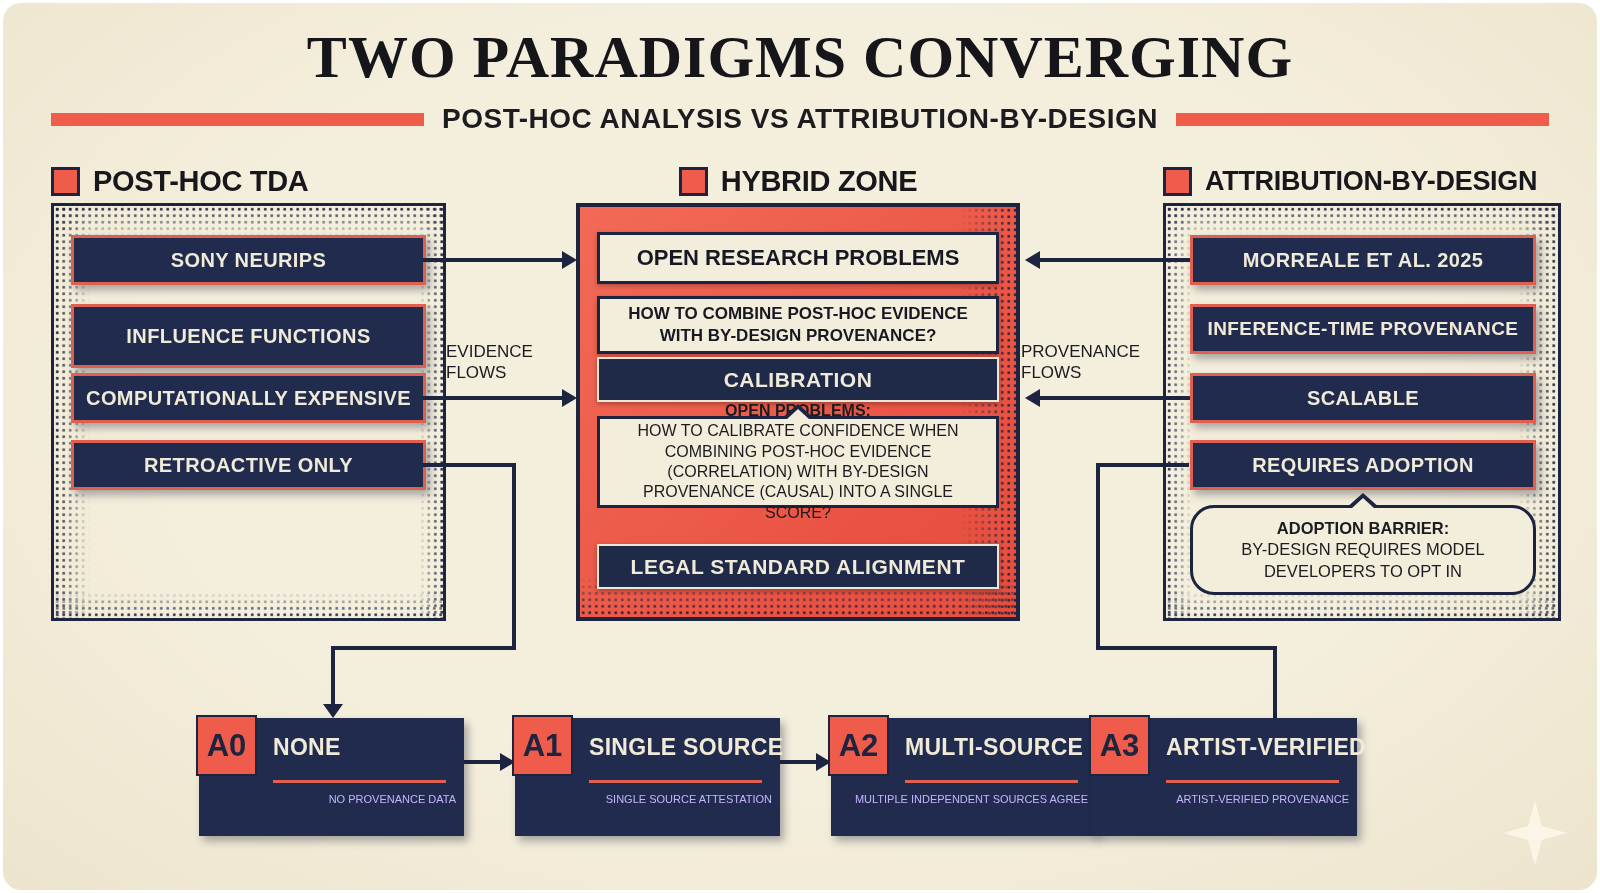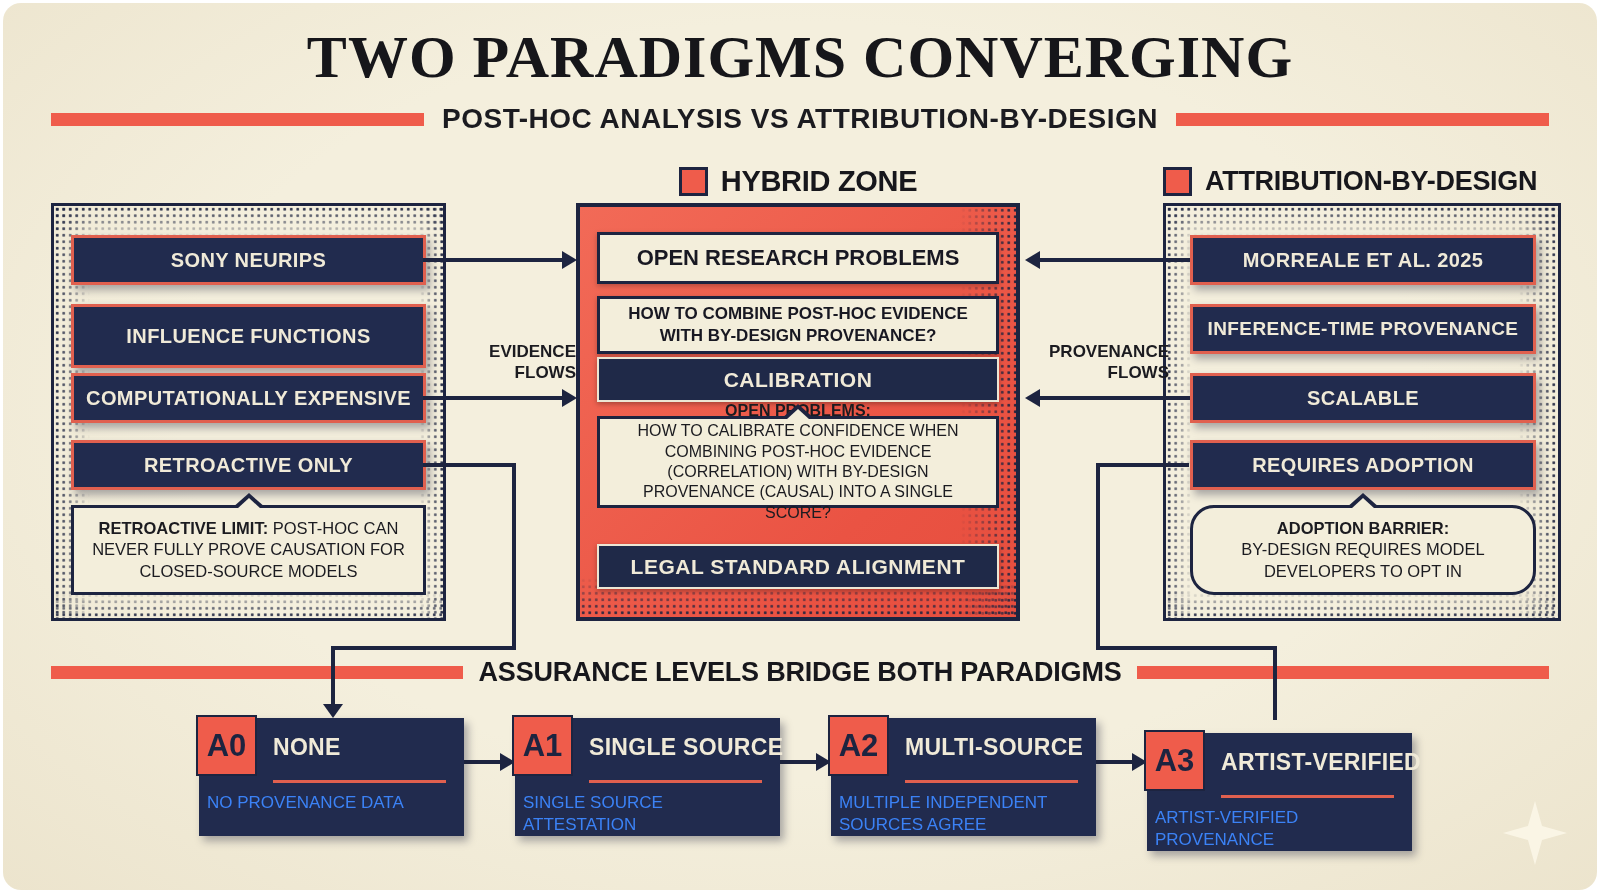--- a/index.html
+++ b/index.html
@@ -48,71 +48,70 @@
     display:flex;align-items:center;justify-content:center;color:#f0ead8;
     font-size:21px;font-weight:700;letter-spacing:.5px;box-shadow:0 2px 5px rgba(0,0,0,.3);}
   
   .ln{position:absolute;background:#1d2440;z-index:5;}
   .arr-r{position:absolute;width:0;height:0;border-top:9px solid transparent;border-bottom:9px solid transparent;
     border-left:15px solid #1d2440;z-index:5;}
   .arr-l{position:absolute;width:0;height:0;border-top:9px solid transparent;border-bottom:9px solid transparent;
     border-right:15px solid #1d2440;z-index:5;}
   .arr-d{position:absolute;width:0;height:0;border-left:10px solid transparent;border-right:10px solid transparent;
     border-top:14px solid #1d2440;z-index:5;}
-  .flowlbl{position:absolute;text-align:right;font-size:17px;font-weight:700;color:#1b1b20;line-height:1.25;z-index:4;}
+  .flowlbl{position:absolute;text-align:left;font-size:17px;font-weight:400;color:#1b1b20;line-height:1.25;z-index:4;}
   
   .assrow{position:absolute;top:654px;left:48px;right:48px;display:flex;align-items:center;gap:16px;z-index:2;}
   .assrow .t{font-size:27px;font-weight:700;color:#17171c;white-space:nowrap;letter-spacing:-.2px;}
   .lvl{position:absolute;top:715px;width:265px;height:118px;background:#212b4e;box-sizing:border-box;
     box-shadow:4px 5px 8px rgba(25,30,55,.35);z-index:6;}
   .lvl .sq{position:absolute;top:-3px;left:-3px;width:61px;height:61px;background:#ef5c4b;
     border:2px solid #1d2440;box-sizing:border-box;display:flex;align-items:center;justify-content:center;
     font-size:31px;font-weight:700;color:#1d2440;}
   .lvl .lt{position:absolute;top:16px;left:74px;font-size:23px;font-weight:700;color:#f0ead8;letter-spacing:.3px;white-space:nowrap;}
   .lvl .ul{position:absolute;top:62px;left:74px;right:18px;height:3px;background:#e0604f;}
-  .lvl .ld{position:absolute;top:74px;left:8px;right:8px;text-align:left;font-size:17px;color:#3b82f6;line-height:1.3;}
+  .lvl .ld{position:absolute;top:74px;left:8px;right:8px;text-align:right;font-size:11px;color:#c4b5fd;line-height:1.3;}
   
   .sparkle{position:absolute;left:1500px;top:798px;width:64px;height:64px;background:#faf5e5;
     clip-path:polygon(50% 0%,61% 39%,100% 50%,61% 61%,50% 100%,39% 61%,0% 50%,39% 39%);}
 </style>
 </head>
 <body>
 
 <div class="canvas">
 
   <div class="title">TWO PARADIGMS CONVERGING</div>
   <div class="subrow">
     <div class="redbar"></div>
     <div class="subtitle">POST-HOC ANALYSIS VS ATTRIBUTION-BY-DESIGN</div>
     <div class="redbar"></div>
   </div>
 
+  <div class="colhead" style="left:48px;">
+    <div class="legend-sq"></div>
+    <div class="t">POST-HOC TDA</div>
+  </div>
   <div class="colhead" style="left:1160px;">
     <div class="legend-sq"></div>
     <div class="t" style="font-size:27px;">ATTRIBUTION-BY-DESIGN</div>
   </div>
   <div class="colhead" style="left:573px;width:444px;justify-content:center;">
     <div class="legend-sq"></div>
     <div class="t">HYBRID ZONE</div>
   </div>
 
   <div class="panel panel-side" style="left:48px;width:395px;">
     <div class="ht fade-d" style="top:0;left:0;right:0;height:32px;"></div>
     <div class="ht fade-r" style="top:0;left:0;bottom:0;width:36px;"></div>
     <div class="ht fade-u" style="bottom:0;left:0;right:0;height:26px;"></div>
     <div class="ht fade-l" style="top:0;right:0;bottom:0;width:24px;"></div>
     <div class="nbox" style="left:17px;top:29px;width:355px;height:50px;">SONY NEURIPS</div>
     <div class="nbox" style="left:17px;top:98px;width:355px;height:64px;">INFLUENCE FUNCTIONS</div>
     <div class="nbox" style="left:17px;top:167px;width:355px;height:50px;">COMPUTATIONALLY EXPENSIVE</div>
     <div class="nbox" style="left:17px;top:234px;width:355px;height:50px;">RETROACTIVE ONLY</div>
-    <div class="callout" style="left:17px;top:299px;width:355px;height:90px;">
-      <div class="notch-o"></div>
-      <div class="notch-i"></div>
-      <div><span class="lbl">RETROACTIVE LIMIT:</span> <span>POST-HOC CAN NEVER FULLY PROVE CAUSATION FOR CLOSED-SOURCE MODELS</span></div>
-    </div>
   </div>
 
   <div class="panel panel-center" style="left:573px;width:444px;">
     <div class="ht fade-l" style="top:0;right:0;bottom:0;width:56px;"></div>
     <div class="ht fade-u" style="bottom:0;left:0;right:0;height:40px;"></div>
     <div class="cbox-cream" style="left:17px;top:25px;width:402px;height:52px;font-size:22px;font-weight:700;">OPEN RESEARCH PROBLEMS</div>
     <div class="cbox-cream" style="left:17px;top:89px;width:402px;height:58px;font-size:17px;font-weight:700;line-height:1.3;padding:0 24px;">HOW TO COMBINE POST-HOC EVIDENCE WITH BY-DESIGN PROVENANCE?</div>
     <div class="cbox-navy" style="left:17px;top:150px;width:402px;height:45px;">CALIBRATION</div>
     <div class="callout" style="left:17px;top:209px;width:402px;height:92px;font-size:16px;">
       <div class="notch-o"></div>
@@ -154,45 +153,40 @@
   <div class="ln" style="left:509px;top:460px;width:4px;height:187px;"></div>
   <div class="ln" style="left:328px;top:643px;width:185px;height:4px;"></div>
   <div class="ln" style="left:328px;top:643px;width:4px;height:59px;"></div>
   <div class="arr-d" style="left:320px;top:701px;"></div>
 
   <div class="ln" style="left:1097px;top:460px;width:89px;height:4px;"></div>
   <div class="ln" style="left:1093px;top:460px;width:4px;height:187px;"></div>
   <div class="ln" style="left:1093px;top:643px;width:181px;height:4px;"></div>
   <div class="ln" style="left:1270px;top:643px;width:4px;height:74px;"></div>
 
-  <div class="assrow">
-    <div class="redbar"></div>
-    <div class="t">ASSURANCE LEVELS BRIDGE BOTH PARADIGMS</div>
-    <div class="redbar"></div>
-  </div>
 
   <div class="lvl" style="left:196px;">
     <div class="sq">A0</div>
     <div class="lt">NONE</div>
     <div class="ul"></div>
     <div class="ld">NO PROVENANCE DATA</div>
   </div>
   <div class="lvl" style="left:512px;">
     <div class="sq">A1</div>
     <div class="lt">SINGLE SOURCE</div>
     <div class="ul"></div>
     <div class="ld">SINGLE SOURCE ATTESTATION</div>
   </div>
   <div class="lvl" style="left:828px;">
     <div class="sq">A2</div>
     <div class="lt">MULTI-SOURCE</div>
     <div class="ul"></div>
     <div class="ld">MULTIPLE INDEPENDENT SOURCES AGREE</div>
   </div>
-  <div class="lvl" style="left:1144px;margin-top:15px;">
+  <div class="lvl" style="left:1089px;">
     <div class="sq">A3</div>
     <div class="lt">ARTIST-VERIFIED</div>
     <div class="ul"></div>
     <div class="ld">ARTIST-VERIFIED PROVENANCE</div>
   </div>
 
   <div class="ln" style="left:461px;top:757px;width:38px;height:4px;"></div>
   <div class="arr-r" style="left:497px;top:750px;"></div>
   <div class="ln" style="left:777px;top:757px;width:38px;height:4px;"></div>
   <div class="arr-r" style="left:813px;top:750px;"></div>

